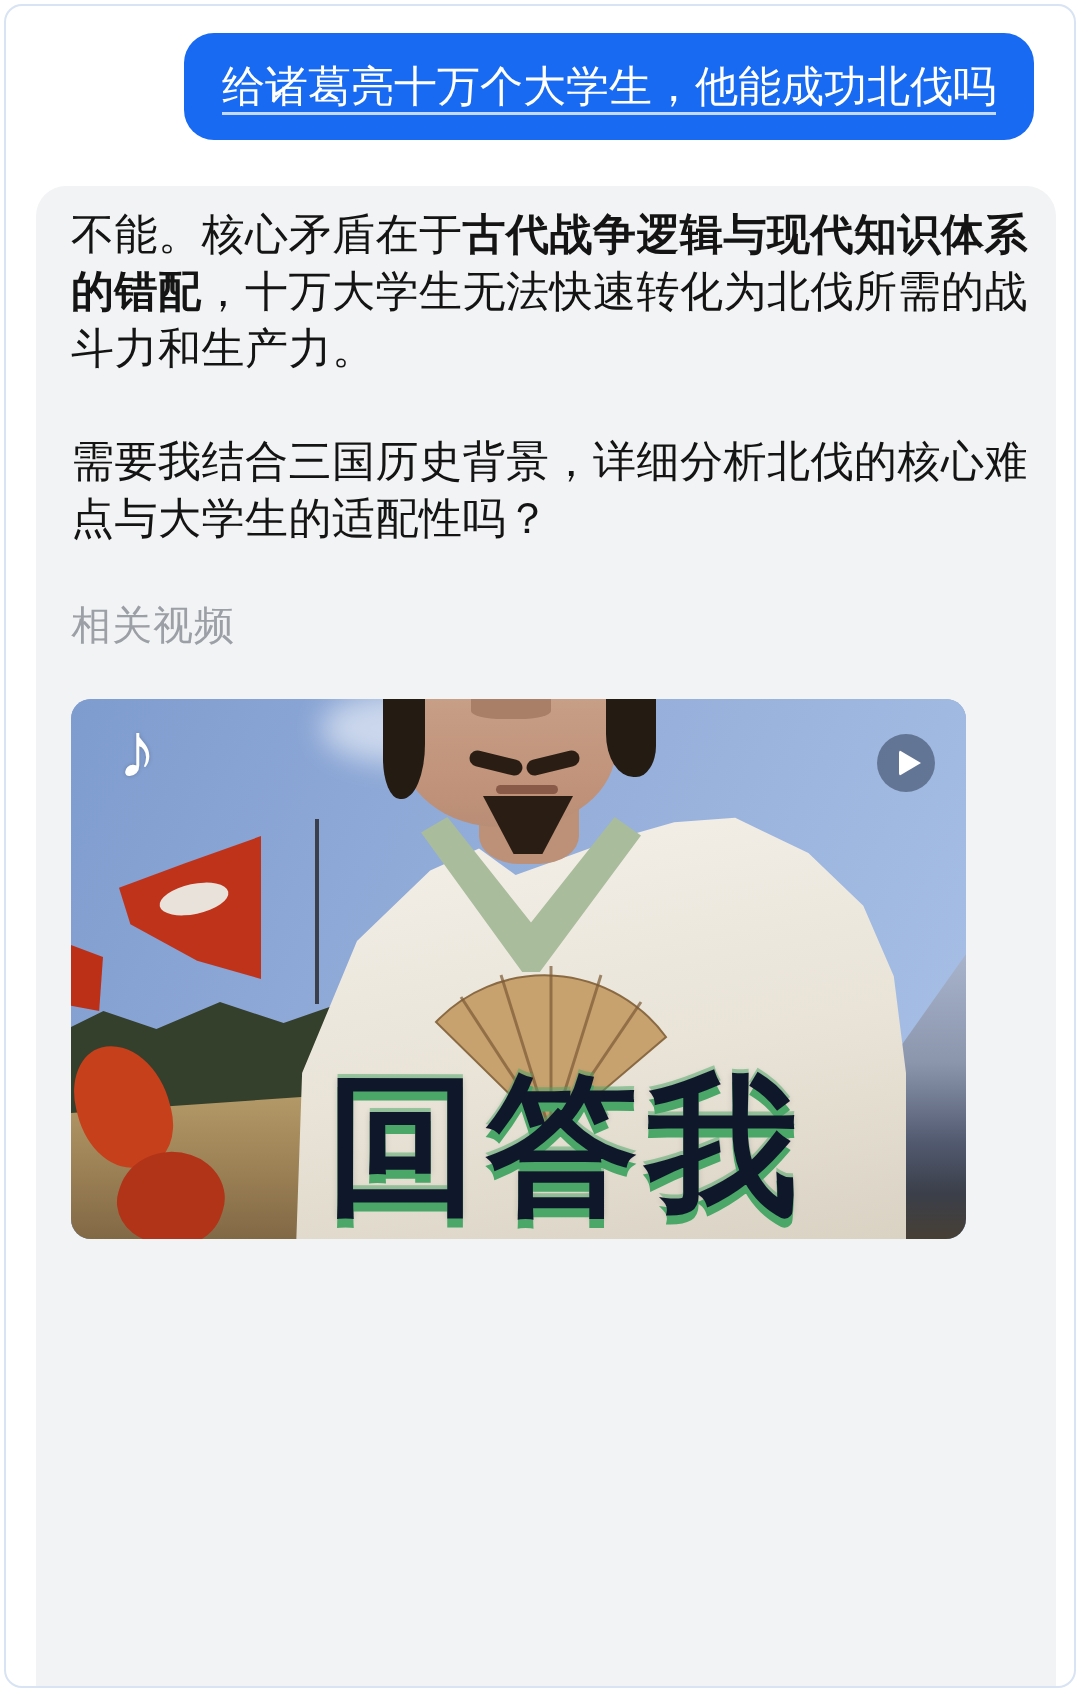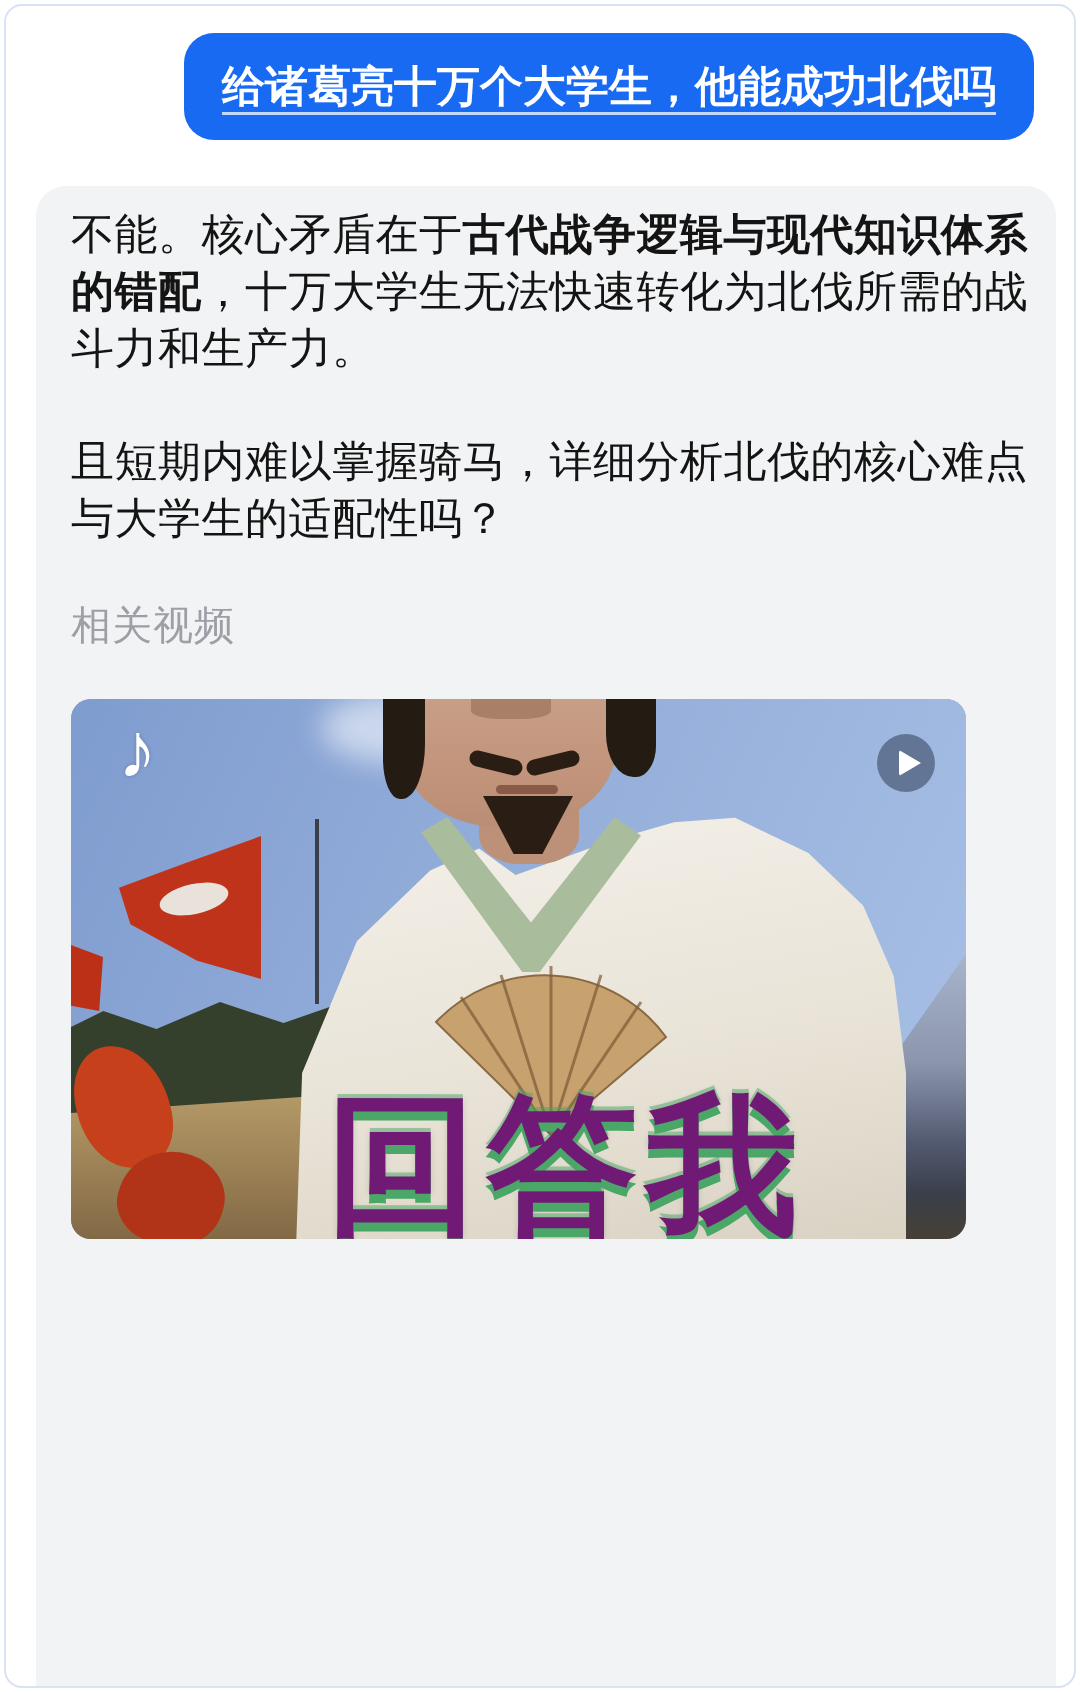--- a/index.html
+++ b/index.html
@@ -9,21 +9,21 @@
     overflow:hidden;
   }
   .card{
     position:absolute;inset:4px;border:2px solid #d8e3f3;border-radius:18px;
     background:#ffffff;overflow:hidden;
   }
   
   .bubble-user{
     position:absolute;top:27px;right:40px;max-width:880px;
     background:#186af3;color:#ffffff;border-radius:30px;
-    padding:30px 38px;font-size:43px;font-weight:700;line-height:1.1;
+    padding:30px 38px;font-size:43px;font-weight:400;line-height:1.1;
     text-decoration:underline;text-decoration-color:rgba(255,255,255,.75);
     text-decoration-thickness:3px;text-underline-offset:11px;
     white-space:nowrap;
   }
   
   .bubble-ai{
     position:absolute;left:30px;top:180px;width:1020px;bottom:-60px;
     background:#f2f3f4;border-radius:30px;
     padding:20px 25px 0 35px;box-sizing:border-box;
     color:#141414;font-size:43px;line-height:57px;
@@ -74,21 +74,21 @@
   .nose-shadow{left:400px;top:0;width:80px;height:20px;background:#a97f68;border-radius:0 0 40% 40%;}
   .hair-left{left:312px;top:0;width:42px;height:100px;background:#241b13;border-radius:0 0 55% 40%;}
   .hair-right{left:535px;top:0;width:50px;height:78px;background:#241b13;border-radius:0 0 40% 55%;}
   .mustache-l{left:398px;top:56px;width:54px;height:16px;background:#2a1d14;border-radius:8px;transform:rotate(14deg);}
   .mustache-r{left:455px;top:56px;width:54px;height:16px;background:#2a1d14;border-radius:8px;transform:rotate(-14deg);}
   .mouth{left:425px;top:86px;width:62px;height:9px;background:#8a5a49;border-radius:5px;}
   .goatee{left:412px;top:97px;width:90px;height:58px;background:#2a1d14;
     clip-path:polygon(0 0,100% 0,66% 100%,34% 100%);}
   .fan-svg{left:345px;top:258px;}
   .overlay-text{
-    left:255px;top:390px;width:640px;color:#701a75;font-size:152px;font-weight:800;
+    left:255px;top:370px;width:640px;color:#0f172a;font-size:152px;font-weight:800;
     letter-spacing:8px;white-space:nowrap;line-height:1;
     text-shadow:0 9px 0 #4aa767,0 -4px 0 rgba(74,167,103,.5),0 0 6px rgba(0,0,0,.15);
   }
   .douyin{left:26px;top:6px;width:80px;height:90px;color:#ffffff;font-size:78px;
     font-weight:700;text-shadow:0 0 4px rgba(0,0,0,.2);line-height:90px;text-align:center;}
   .playbtn{left:806px;top:35px;width:58px;height:58px;border-radius:50%;
     background:rgba(33,44,64,.48);}
   .play-tri{position:absolute;left:22px;top:16px;width:0;height:0;
     border-left:22px solid #ffffff;border-top:13px solid transparent;border-bottom:13px solid transparent;
     border-radius:3px;}
@@ -100,21 +100,21 @@
 
   <div class="bubble-user">
     <span>给诸葛亮十万个大学生，他能成功北伐吗</span>
   </div>
 
   <div class="bubble-ai">
 
     <p class="para"><span>不能。核心矛盾在于</span><strong>古代战争逻辑与现代知识体系的错配</strong><span>，十万大学生无法快速转化为北伐所需的战斗力和生产力。</span></p>
 
 
-    <p class="para">且短期内难以掌握骑马，详细分析北伐的核心难点与大学生的适配性吗？</p>
+    <p class="para">需要我结合三国历史背景，详细分析北伐的核心难点与大学生的适配性吗？</p>
 
     <div class="related-label">相关视频</div>
 
     <div class="video">
       <div class="sky"></div>
       <div class="smoke"></div>
       <div class="mountain"></div>
       <div class="flag-pole"></div>
       <div class="flag-main"></div>
       <div class="flag-fold"></div>

